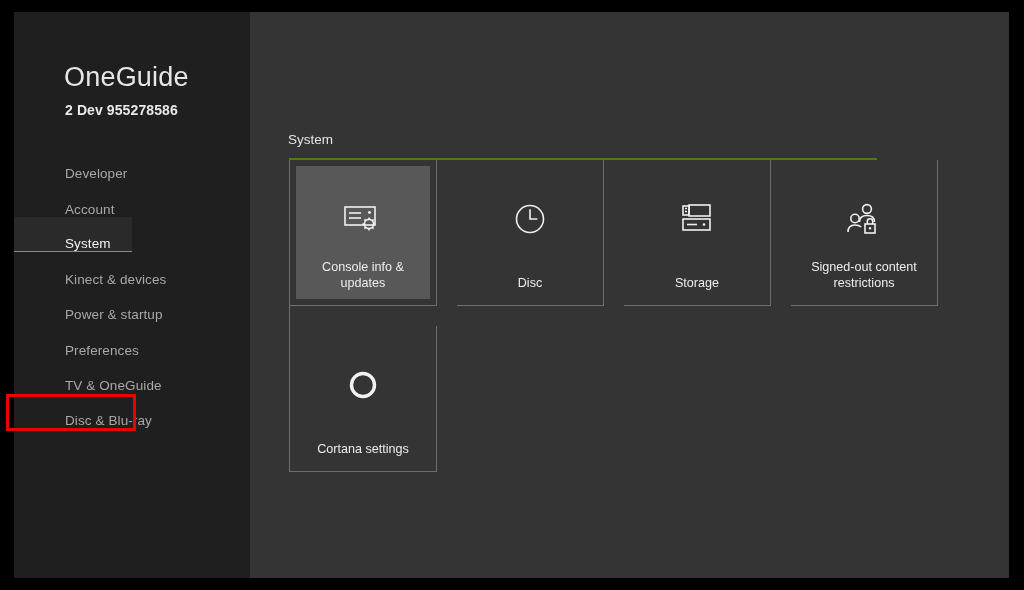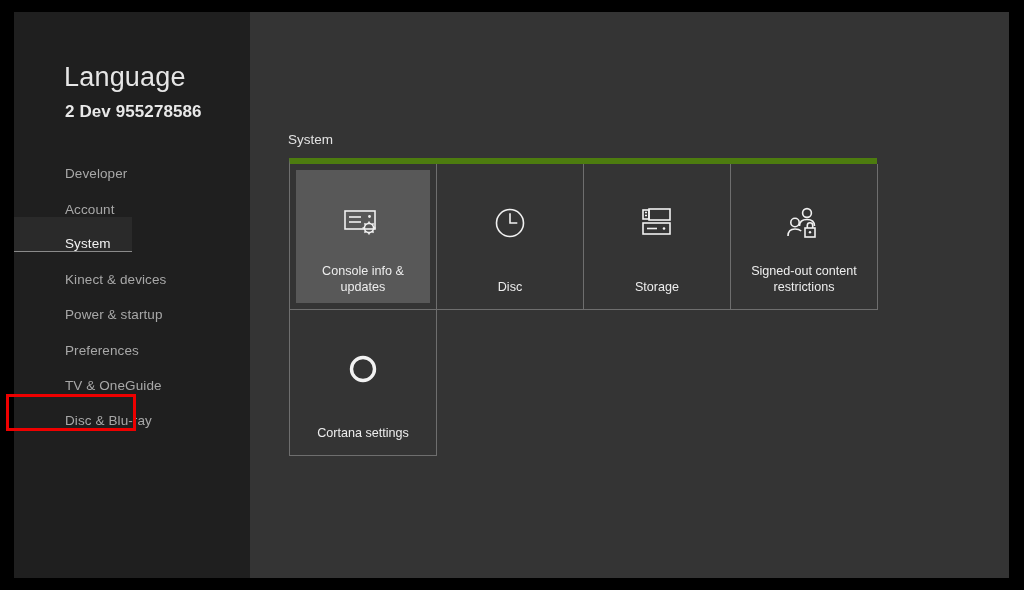--- a/index.html
+++ b/index.html
@@ -28,21 +28,21 @@
     position: absolute;
     left: 50px; top: 50px;
     font-size: 27px;
     font-weight: 300;
     color: #e6e6e6;
     letter-spacing: 0.2px;
   }
   #gamertag {
     position: absolute;
     left: 51px; top: 90px;
-    font-size: 17px;
+    font-size: 14px;
     font-weight: bold;
     color: #e9e9e9;
     letter-spacing: 0.1px;
   }
   #nav {
     position: absolute;
     left: 0; top: 134px;
     width: 236px;
   }
   .nav-item {
@@ -77,25 +77,26 @@
   }
   #section-label {
     position: absolute;
     left: 38px; top: 120px;
     font-size: 13.5px;
     color: #e3e3e3;
   }
   #grid {
     position: absolute;
     left: 39px; top: 146px;
-    border-top: 6px solid #4d7c0f;
+    border-top: 2px solid #4d7c0f;
     border-left: 1px solid #6e6e6e;
     display: grid;
     grid-template-columns: repeat(4, 147px);
     width: 588px;
+    gap: 20px;
   }
   .tile {
     width: 147px;
     height: 146px;
     border-right: 1px solid #6e6e6e;
     border-bottom: 1px solid #6e6e6e;
     position: relative;
     cursor: pointer;
     background: transparent;
   }
@@ -127,21 +128,21 @@
     padding: 0 4px;
   }
   svg { display: block; }
 </style>
 </head>
 <body>
 
 <div id="screen">
 
   <div id="sidebar">
-    <div id="settings-title">Language</div>
+    <div id="settings-title">OneGuide</div>
     <div id="gamertag">2 Dev 955278586</div>
     <div id="nav">
         <div class="nav-item">
           <span>Developer</span>
         </div>
         <div class="nav-item">
           <span>Account</span>
         </div>
         <div class="nav-item selected">
           <span>System</span>

